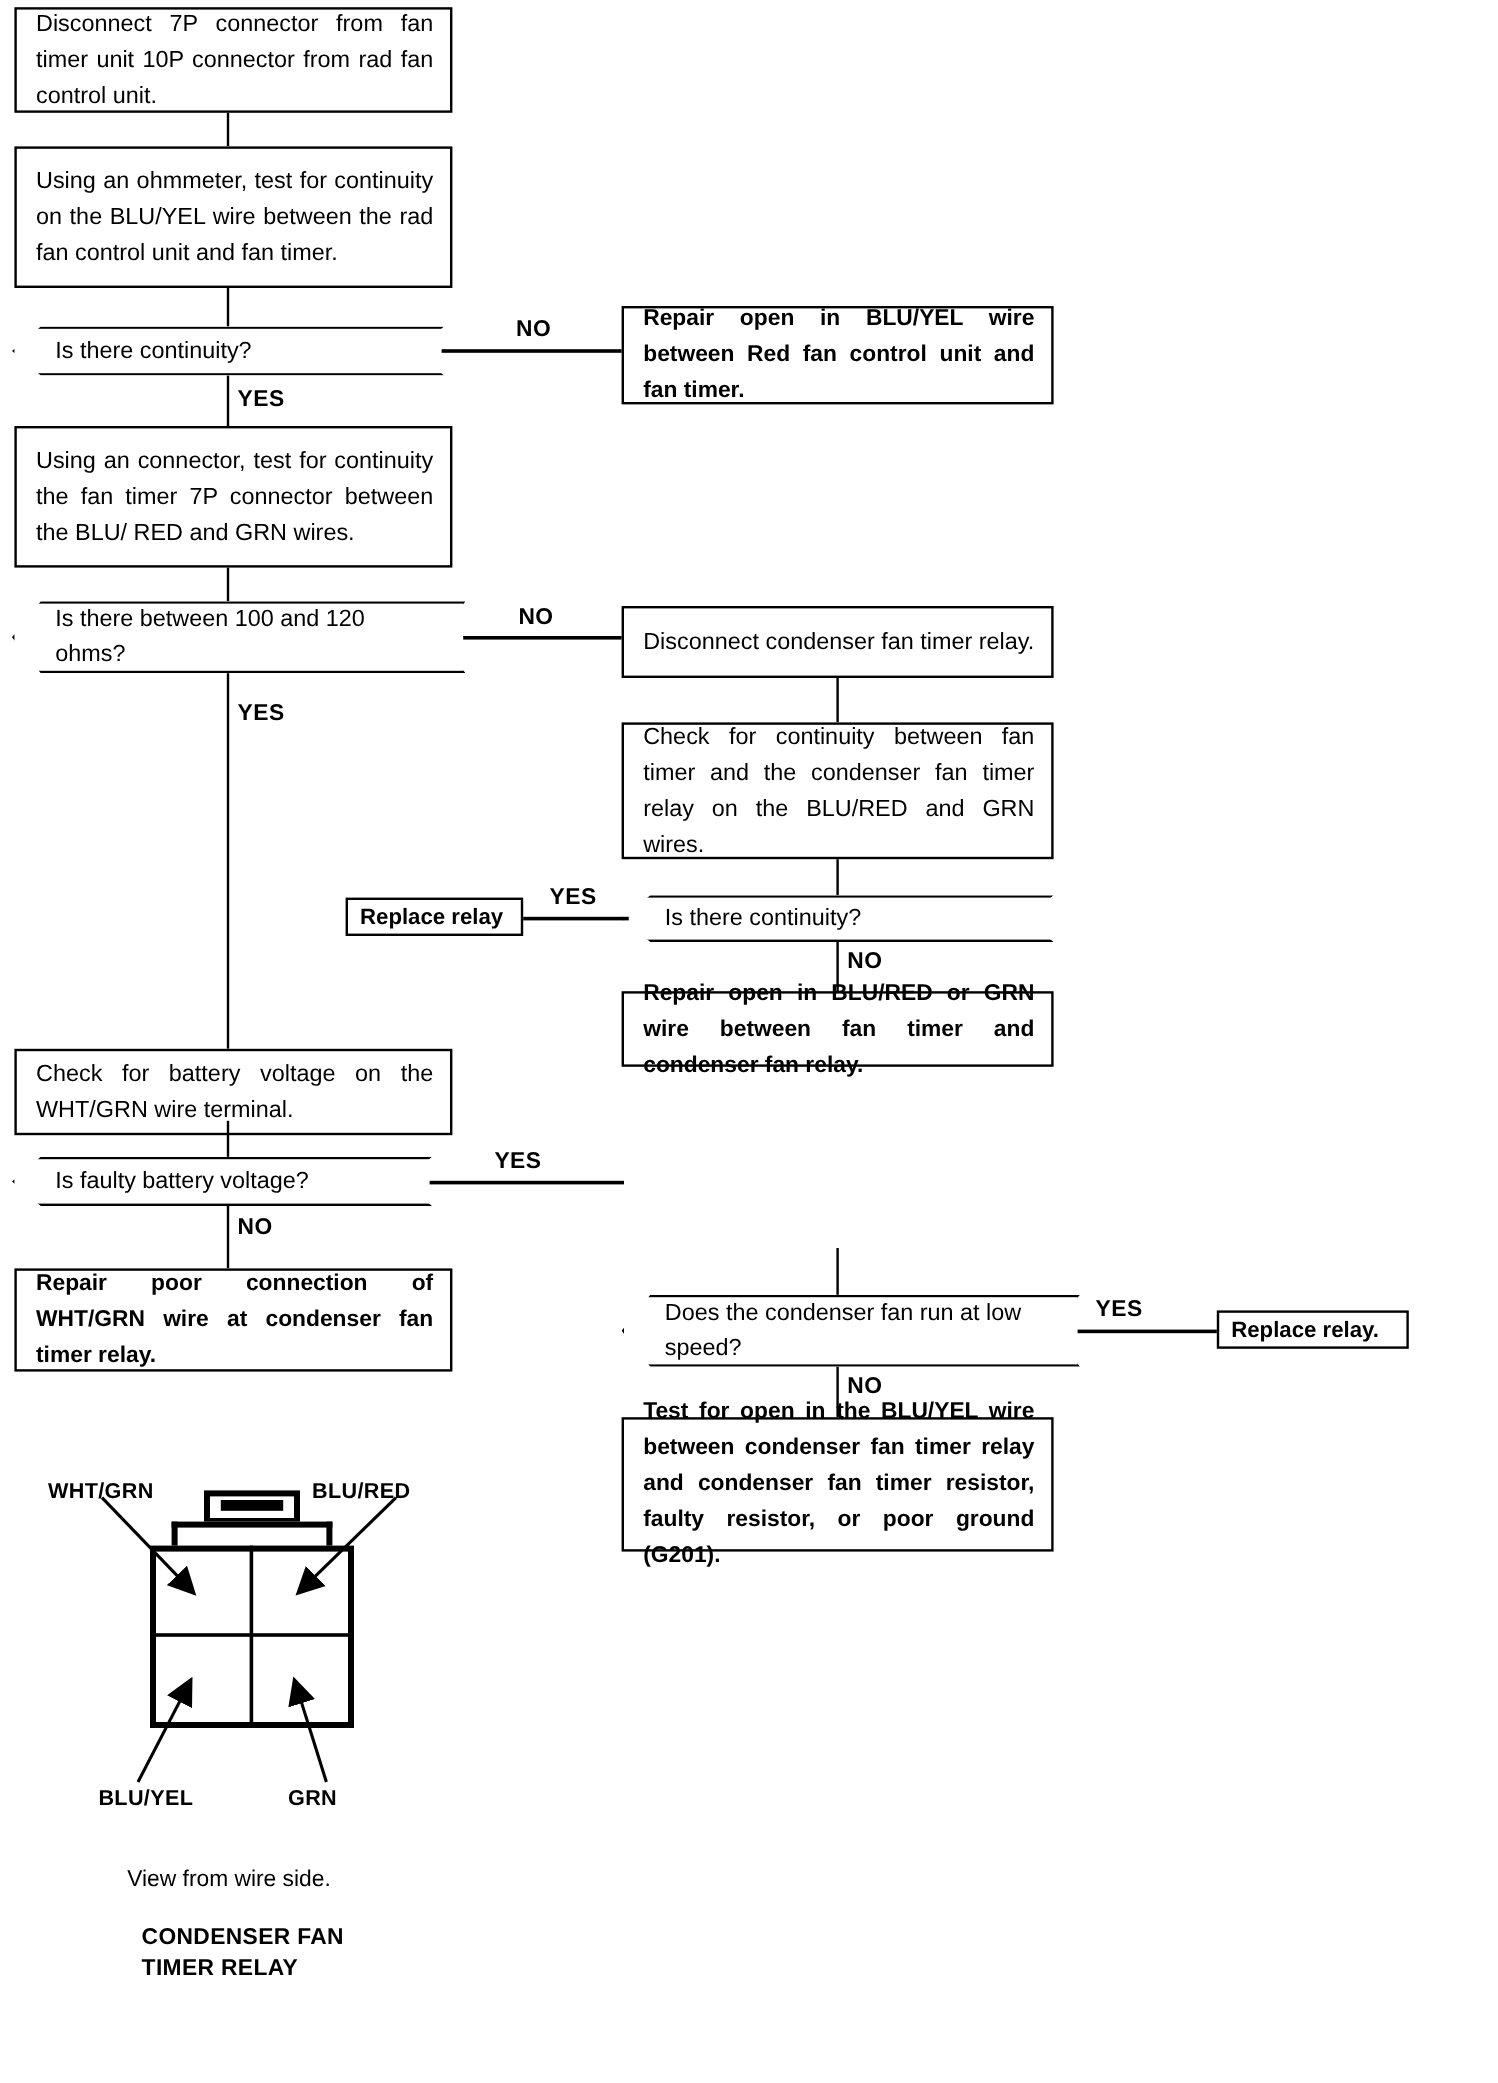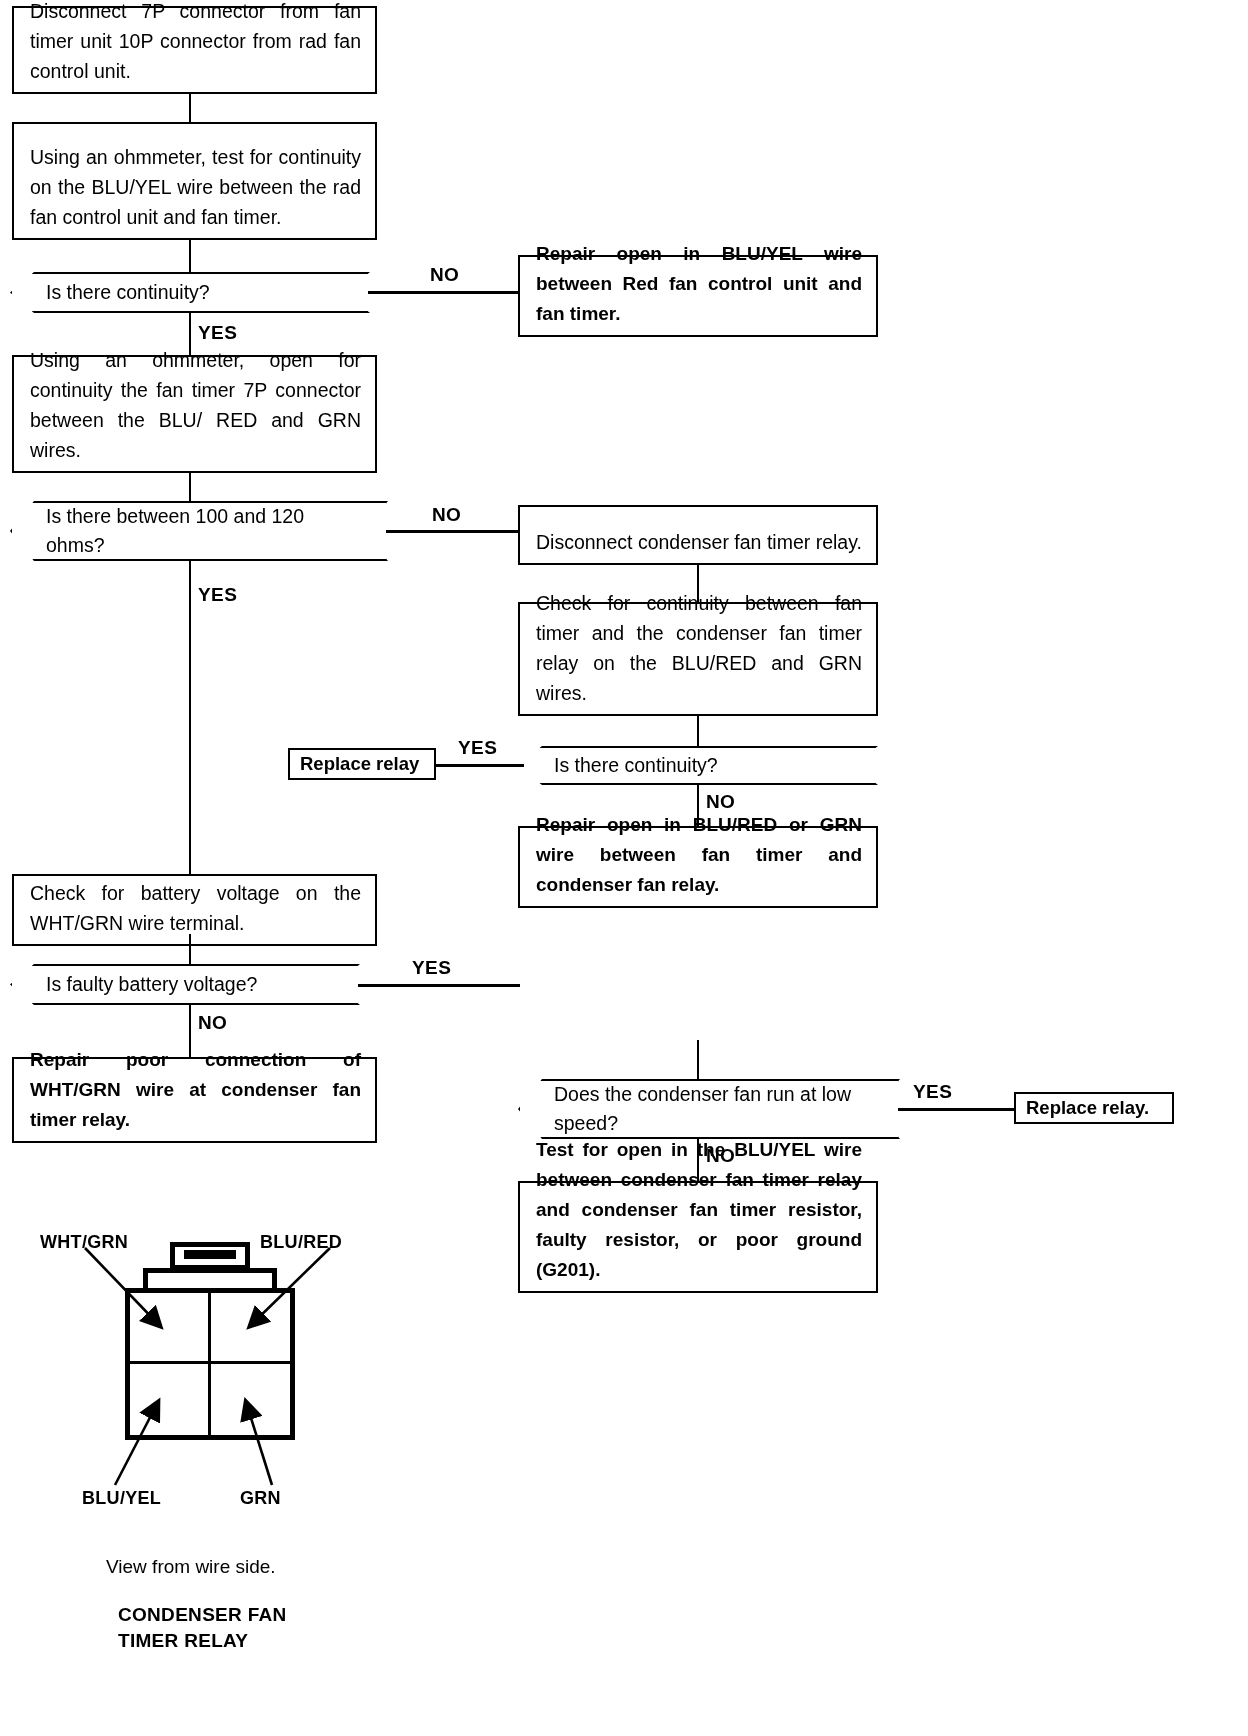--- a/index.html
+++ b/index.html
@@ -8,21 +8,21 @@
     font-family:"Liberation Sans","DejaVu Sans",sans-serif;
     color:#000;overflow:hidden;
   }
   #stage{position:absolute;left:0;top:0;width:1248px;height:1736px;}
 
   
   .node{position:absolute;box-sizing:border-box;}
 
   .proc{
     border:2px solid #000;background:#fff;
-    display:flex;align-items:flex-end;
+    display:flex;align-items:center;
     padding:6px 14px 6px 16px;
   }
   .proc .txt{
     font-size:19.5px;line-height:30px;
     text-align:justify;text-align-last:left;
     width:100%;
   }
   .proc.bold .txt{font-weight:bold;font-size:19px;}
 
   
@@ -85,21 +85,21 @@
   <div class="lbl" style="left:430px;top:264px;">NO</div>
 
   <div class="node proc bold" style="left:518px;top:255px;width:360px;height:82px;">
     <div class="txt">Repair open in BLU/YEL wire between Red fan control unit and fan timer.</div>
   </div>
 
   <div class="vline" style="left:189px;top:313px;height:42px;"></div>
   <div class="lbl" style="left:198px;top:322px;">YES</div>
 
   <div class="node proc" style="left:12px;top:355px;width:365px;height:118px;">
-    <div class="txt">Using an ohmmeter, open for continuity the fan timer 7P connector between the BLU/ RED and GRN wires.</div>
+    <div class="txt">Using an connector, test for continuity the fan timer 7P connector between the BLU/ RED and GRN wires.</div>
   </div>
 
   <div class="vline" style="left:189px;top:473px;height:28px;"></div>
 
   <div class="node dec" style="left:10px;top:501px;width:378px;height:60px;">
     <div class="txt">Is there between 100 and 120 ohms?</div>
   </div>
 
   <div class="hline thick" style="left:386px;top:530px;width:134px;"></div>
   <div class="lbl" style="left:432px;top:504px;">NO</div>
@@ -146,21 +146,21 @@
   <div class="hline thick" style="left:434px;top:764px;width:90px;"></div>
   <div class="lbl" style="left:458px;top:737px;">YES</div>
 
   <div class="node small" style="left:288px;top:748px;width:148px;height:32px;">
     <div class="txt">Replace relay</div>
   </div>
 
   <div class="vline" style="left:697px;top:785px;height:41px;"></div>
   <div class="lbl" style="left:706px;top:791px;">NO</div>
 
-  <div class="node proc bold" style="left:518px;top:826px;width:360px;height:82px;">
+  <div class="node proc bold" style="left:518px;top:826px;width:360px;height:63px;">
     <div class="txt">Repair open in BLU/RED or GRN wire between fan timer and condenser fan relay.</div>
   </div>
 
 
   <div class="vline" style="left:697px;top:1040px;height:39px;"></div>
 
   <div class="node dec" style="left:518px;top:1079px;width:382px;height:60px;">
     <div class="txt">Does the condenser fan run at low speed?</div>
   </div>
 

